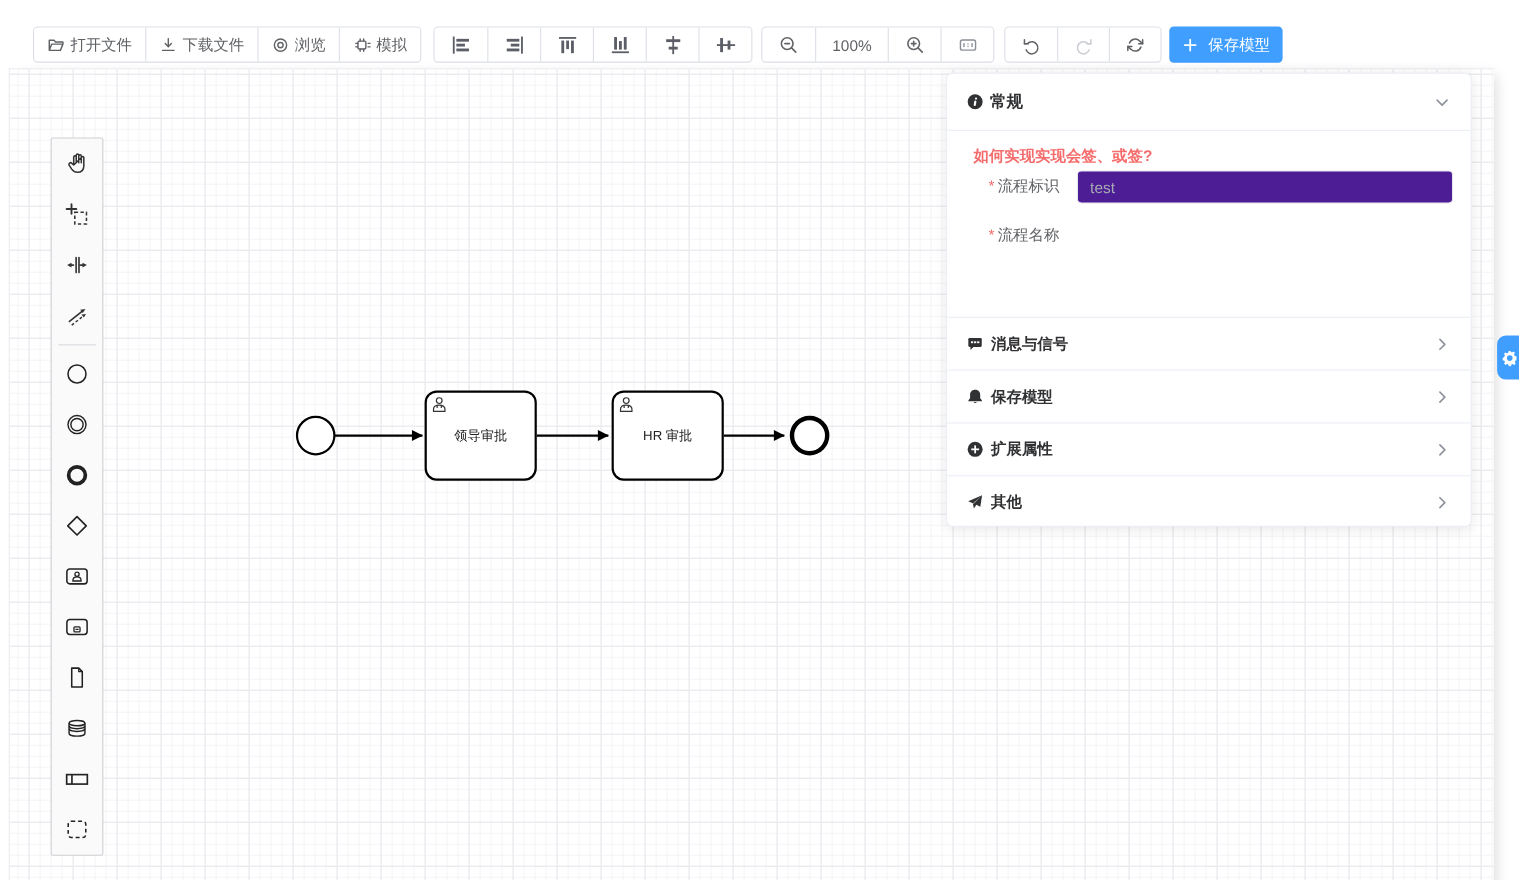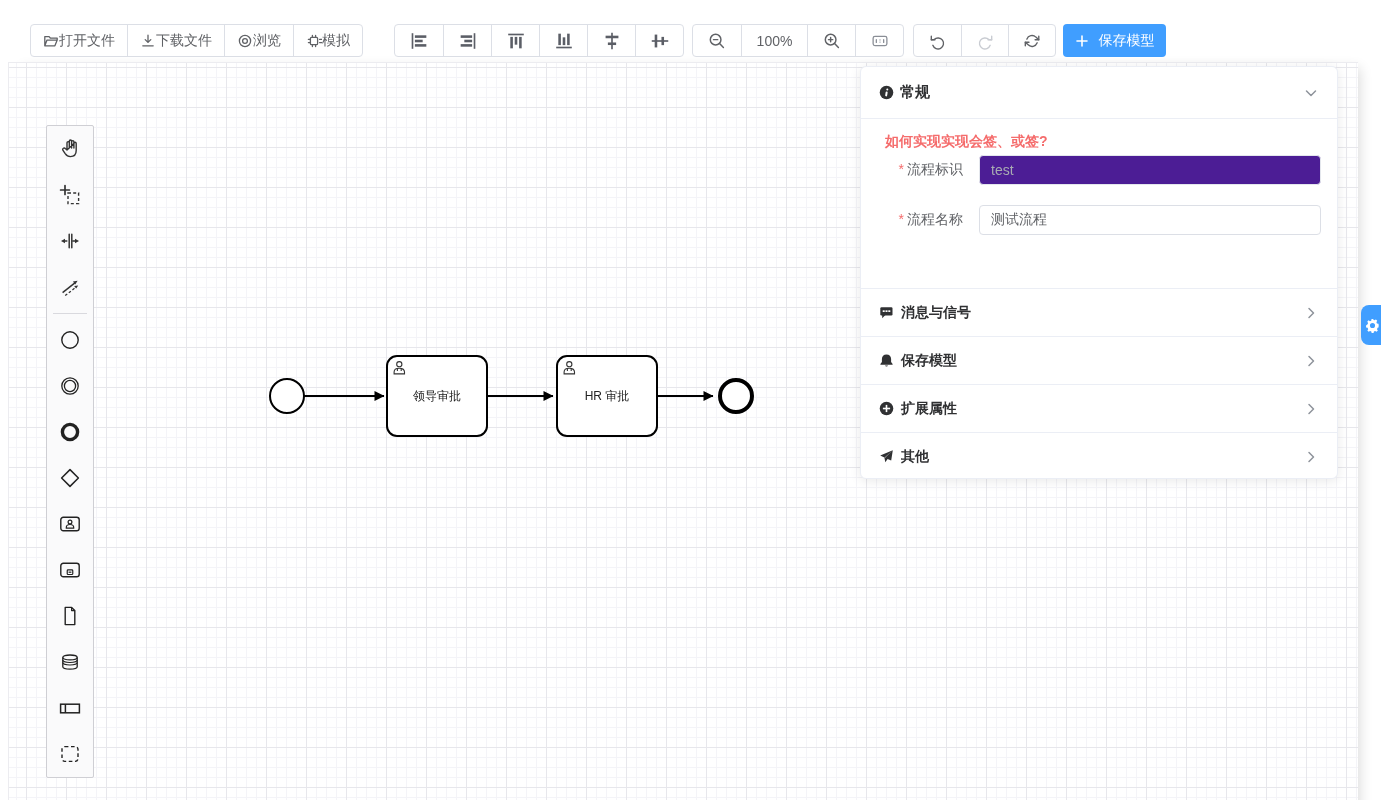--- a/index.html
+++ b/index.html
@@ -3,21 +3,21 @@
 <meta charset="utf-8">
 <style>
   * { margin:0; padding:0; box-sizing:border-box; }
   html,body { width:1381px; height:800px; overflow:hidden; background:#fff;
     font-family:"Liberation Sans","DejaVu Sans",sans-serif; }
   .page { position:relative; width:1381px; height:800px; }
 
   
   .tb-group { position:absolute; top:24px; height:33px; display:flex; align-items:stretch;
     background:#fff; border:1px solid #dcdfe6; border-radius:4px; }
-  .tb-btn { display:flex; align-items:center; justify-content:center; 
+  .tb-btn { display:flex; align-items:center; justify-content:center; gap:5px;
     background:transparent; border:none; border-left:1px solid #dcdfe6; cursor:pointer;
     color:#606266; font-size:14px; font-family:inherit; padding:0 12px; }
   .tb-btn:first-child { border-left:none; }
   .tb-btn.icon-only { width:48px; padding:0; }
   .tb-btn svg { display:block; }
   .g-file  { left:30px; }
   .g-align { left:394px; }
   .g-zoom  { left:692px; }
   .g-hist  { left:913px; }
   .zoom-pct { width:66px; display:flex; align-items:center; justify-content:center;
@@ -359,21 +359,20 @@
     </div>
 
     <div class="panel-form">
       <a class="help-link">如何实现实现会签、或签?</a>
       <div class="form-row row-1">
         <div class="form-label"><span class="req">*</span><span>流程标识</span></div>
         <input class="form-input" disabled="" value="test" style="">
       </div>
       <div class="form-row row-2">
         <div class="form-label"><span class="req">*</span><span>流程名称</span></div>
-        <input class="form-input" value="测试流程" style="">
       </div>
     </div>
 
     <div class="prop-row">
       <div class="prop-title">
         <svg width="15" height="15" viewBox="0 0 15 15">
             <rect x="1.3" y="2.2" width="12.2" height="8.2" rx="1.2" fill="#303133"></rect>
             <polygon points="3.2,9.8 3.2,13.2 6.6,9.8" fill="#303133"></polygon>
             <rect x="3.7" y="5.3" width="2" height="1.7" fill="#fff"></rect>
             <rect x="6.5" y="5.3" width="2" height="1.7" fill="#fff"></rect>

